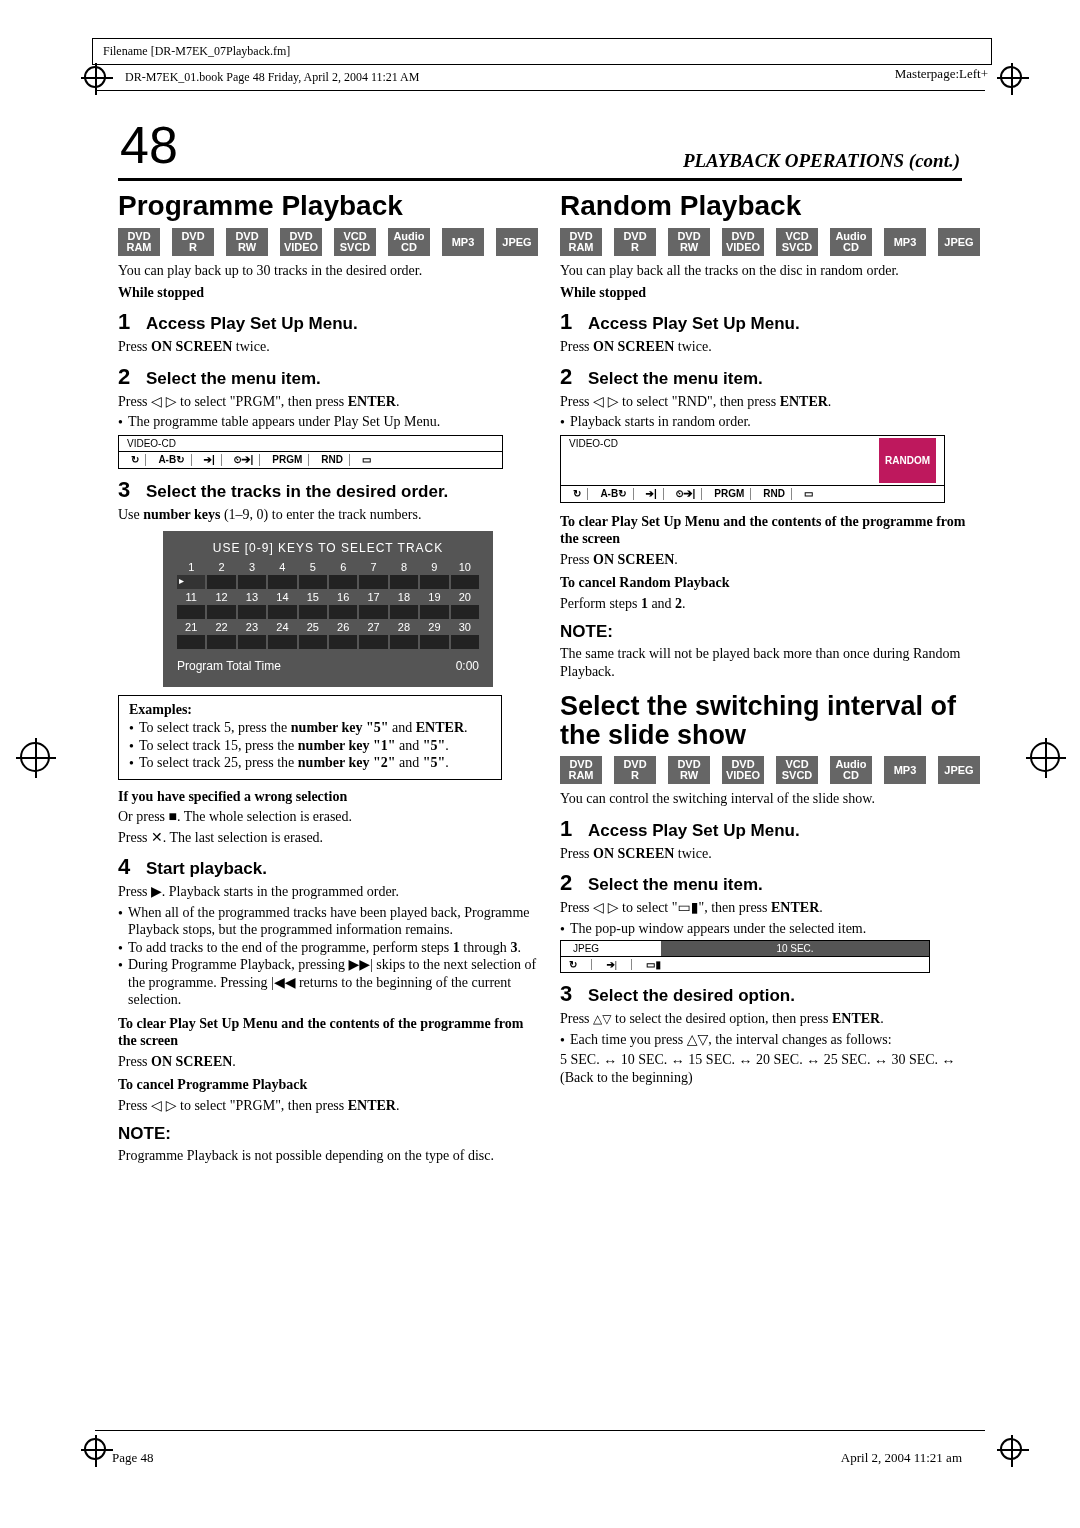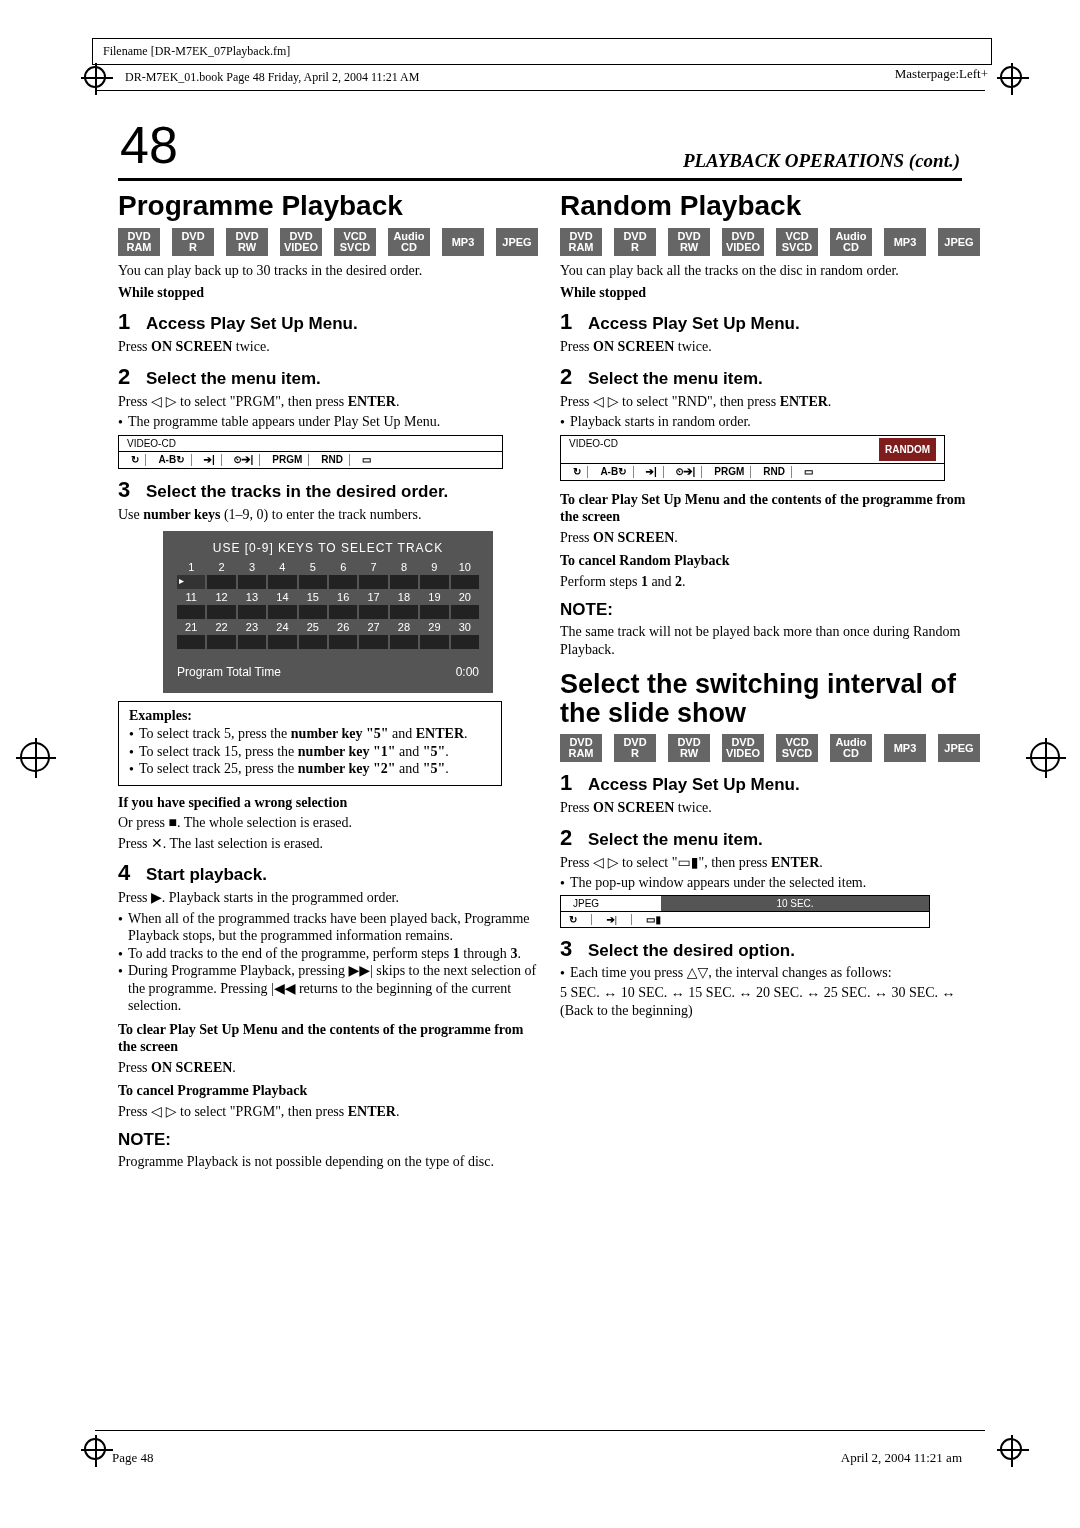--- a/index.html
+++ b/index.html
@@ -109,38 +109,38 @@
   .menu-bar {
     border:1px solid #000;
     margin:4px 0 2px;
     font-size:11px;
     width:385px;
   }
   .menu-bar .title-row{ padding:2px 8px; font-family:Arial,sans-serif; font-size:10px;}
   .menu-bar .item-row{ border-top:1px solid #000; padding:2px 6px; display:flex; gap:6px; font-family:Arial,sans-serif; font-size:10px; font-weight:bold; background:#fff;}
   .menu-bar .item-row span{border-right:1px solid #888; padding:0 6px; display:flex; align-items:center;}
   .menu-bar .item-row span:last-child{border-right:none;}
-  .highlighted{ background:#7f1d1d; color:#fff; padding:6px 6px; font-weight:bold;}
+  .highlighted{ background:#be185d; color:#fff; padding:17px 6px; font-weight:bold;}
 
   .track-panel{
     background:#555;
     color:#fff;
     width:330px;
     margin:8px auto;
     padding:10px 14px 14px;
     font-family:Arial,sans-serif;
     font-size:11px;
   }
   .track-panel .hdr{ text-align:center; letter-spacing:1px; font-size:12px; margin-bottom:6px;}
   .track-grid{display:grid; grid-template-columns:repeat(10,1fr); gap:2px;}
   .track-grid .cell{ text-align:center; font-size:11px;}
   .track-grid .slot{ height:14px; background:#222; }
   .track-grid .slot.active{ background:#333; position:relative;}
   .track-grid .slot.active::after{content:"▸"; color:#fff; position:absolute; left:2px; top:0; font-size:10px;}
-  .track-panel .footer{display:flex; justify-content:space-between; margin-top:16px; font-size:12px;}
+  .track-panel .footer{display:flex; justify-content:space-between; margin-top:10px; font-size:12px;}
 
   .ex-box{ border:1px solid #000; padding:6px 10px; width:384px; font-size:14px;}
   .ex-box strong{font-weight:bold;}
 
   .jpeg-bar{ border:1px solid #000; width:370px; margin:3px 0;}
   .jpeg-bar .top{display:flex; font-size:10px; font-family:Arial,sans-serif;}
   .jpeg-bar .top .left{padding:2px 12px; width:100px;}
   .jpeg-bar .top .right{flex:1; background:#555; color:#fff; text-align:center; padding:2px;}
   .jpeg-bar .bot{border-top:1px solid #000; padding:2px 8px; font-size:10px; display:flex; gap:14px; font-weight:bold;}
   .jpeg-bar .bot span{border-right:1px solid #888; padding-right:14px;}
@@ -456,20 +456,21 @@
         <span>Audio</span>
         <span>CD</span>
       </div>
     <div class="badge">
         <span>MP3</span>
       </div>
     <div class="badge">
         <span>JPEG</span>
       </div>
   </div>
+  <p class="intro">You can control the switching interval of the slide show.</p>
 
   <div class="step-head">
       <span class="num">1</span>
       <span>Access Play Set Up Menu.</span>
     </div>
   <p><span>Press </span><strong>ON SCREEN</strong><span> twice.</span></p>
 
   <div class="step-head">
       <span class="num">2</span>
       <span>Select the menu item.</span>
@@ -488,20 +489,21 @@
       <span>↻</span>
       <span>➔|</span>
       <span>▭▮</span>
     </div>
   </div>
 
   <div class="step-head">
       <span class="num">3</span>
       <span>Select the desired option.</span>
     </div>
+  <p><span>Press </span><span class="sym tri">△▽</span><span> to select the desired option, then press </span><strong>ENTER</strong><span>.</span></p>
   <ul class="b">
       <li>Each time you press △▽, the interval changes as follows:</li>
     </ul>
   <p>5 SEC. ↔ 10 SEC. ↔ 15 SEC. ↔ 20 SEC. ↔ 25 SEC. ↔ 30 SEC. ↔ (Back to the beginning)</p>
 </div>
 
 <div class="hr-line2"></div>
 <div class="footer-pg">Page 48</div>
 <div class="footer-date">April 2, 2004 11:21 am</div>
 

